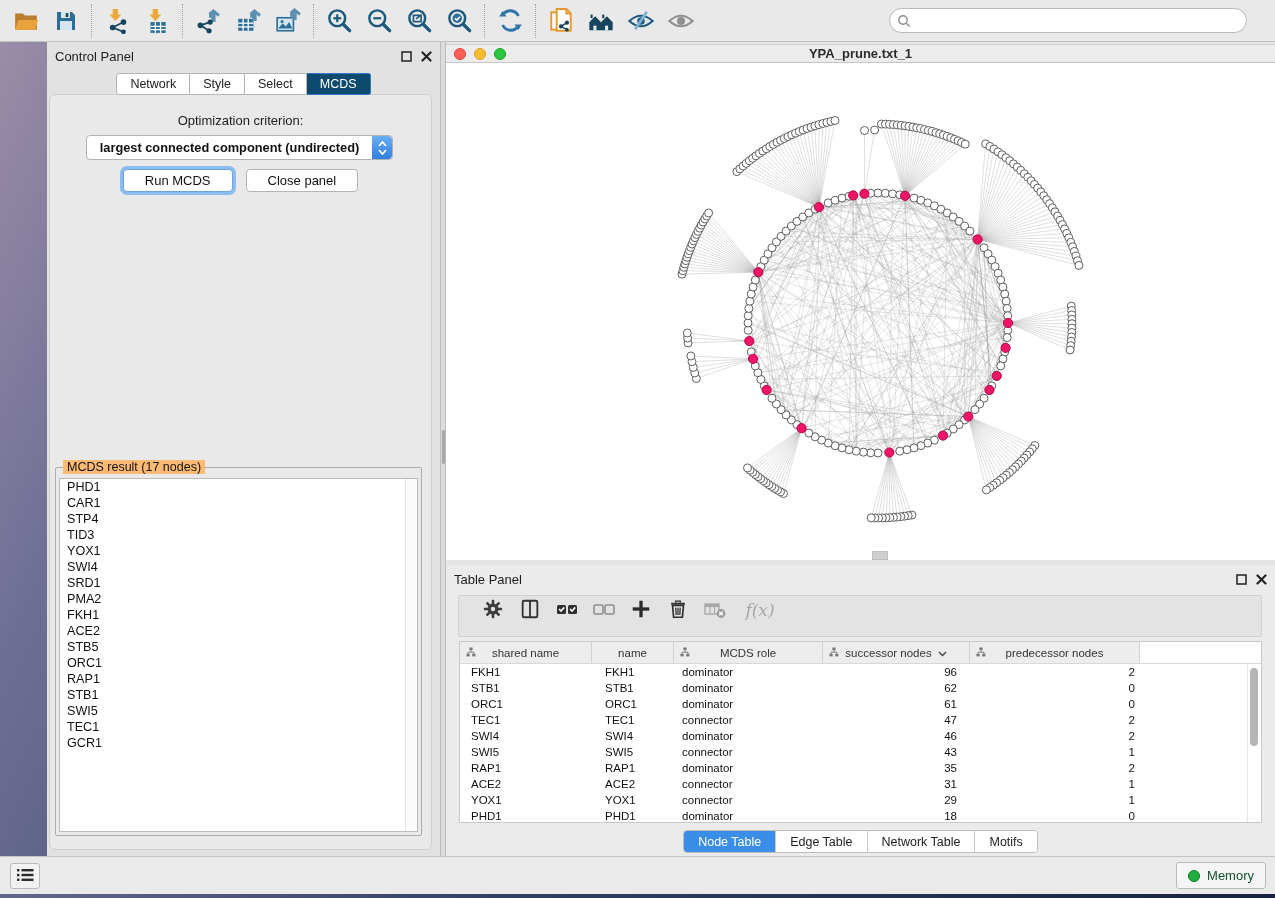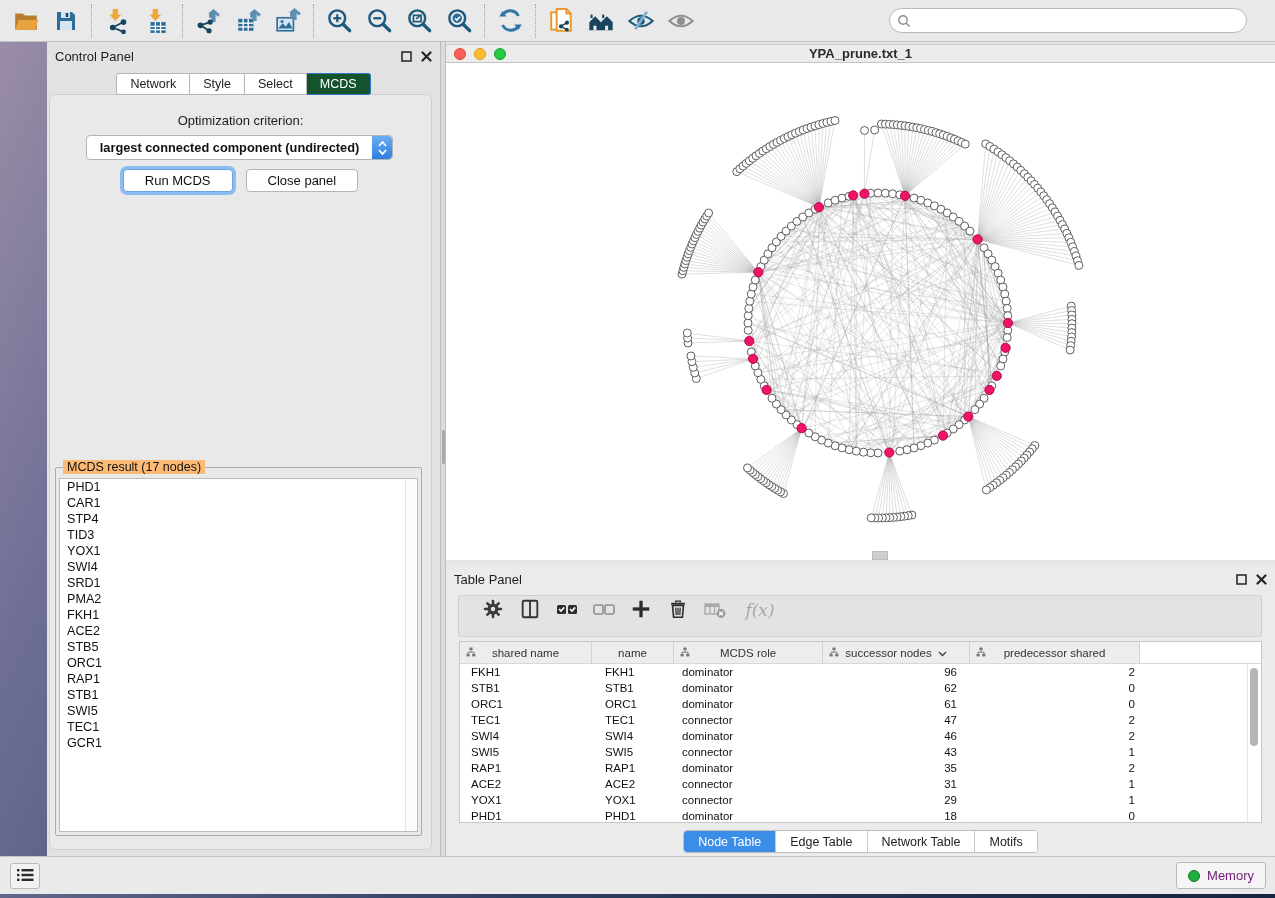--- a/index.html
+++ b/index.html
@@ -27,21 +27,21 @@
   .panel-titlebar{height:28px;display:flex;align-items:center;padding:0 8px;}
   .panel-title{font-size:13px;color:#1d1d1d;}
   .panel-winbtns{margin-left:auto;display:flex;align-items:center;gap:9px;}
   .float-btn svg,.close-btn svg{display:block;}
   .float-btn,.close-btn{background:none;border:none;padding:0;display:flex;}
   #cp-tabs{position:absolute;top:31px;left:0;right:0;display:flex;justify-content:center;z-index:2;}
   .cp-tab{height:22px;padding:0 13px;font-size:12.5px;color:#222;background:#fff;border:1px solid #b5b5b5;
     border-left-width:0;font-family:inherit;}
   #cp-tabs .cp-tab:first-of-type{border-left-width:1px;border-radius:3px 0 0 3px;}
   #cp-tabs .cp-tab:last-of-type{border-radius:0 3px 3px 0;}
-  .cp-tab.active{background:#14532d;border-color:#2f78c8;color:#fff;}
+  .cp-tab.active{background:#0c4a6e;border-color:#2f78c8;color:#fff;}
   #cp-inner{position:absolute;left:2px;right:8px;top:52px;bottom:6px;background:#e9e9e9;
     border:1px solid #cfcfcf;border-radius:6px;}
   #opt-label{position:absolute;top:18px;left:0;right:0;text-align:center;font-size:13px;color:#1c1c1c;}
   #criterion-select{position:absolute;top:40px;left:36px;right:38px;height:23px;background:#fff;
     border:1px solid #b3b3b3;border-radius:4px;display:flex;align-items:center;font-weight:bold;}
   #criterion-value{flex:1;font-size:12.8px;color:#111;text-align:center;white-space:nowrap;overflow:hidden;}
   #criterion-stepper{width:20px;align-self:stretch;background:linear-gradient(#6aaef5,#2f7fe0);
     border-radius:0 4px 4px 0;display:flex;flex-direction:column;align-items:center;justify-content:center;gap:2px;}
   #criterion-stepper svg{display:block;}
   #cp-buttons{position:absolute;top:74px;left:0;right:0;display:flex;justify-content:center;gap:13px;}
@@ -97,21 +97,21 @@
   .tp-tabgroup{display:flex;border:1px solid #bdbdbd;border-radius:4px;overflow:hidden;background:#fff;}
   .tp-tab{height:21px;padding:0 14px;font-size:12.5px;color:#222;background:#fff;border:none;
     border-left:1px solid #c9c9c9;font-family:inherit;}
   .tp-tabgroup .tp-tab:first-of-type{border-left:none;}
   .tp-tab.active{background:#3b8ee8;color:#fff;}
   
   #status-bar{position:absolute;left:0;right:0;bottom:2px;height:38px;background:#eaeaea;border-top:1px solid #c4c4c4;box-sizing:border-box;}
   #list-button{position:absolute;left:10px;top:6px;width:30px;height:26px;background:#f2f2f2;border:1px solid #b9b9b9;border-radius:3px;
     display:flex;align-items:center;justify-content:center;padding:0;}
   #memory-button{position:absolute;right:9px;top:5px;height:27px;background:#f5f5f5;border:1px solid #b9b9b9;border-radius:3px;
-    display:flex;align-items:center;gap:7px;padding:0 11px;font-size:13px;color:#701a75;font-family:inherit;}
+    display:flex;align-items:center;gap:7px;padding:0 11px;font-size:13px;color:#14532d;font-family:inherit;}
   #memory-dot{width:12px;height:12px;border-radius:50%;background:#1faf3e;border:1px solid #127a28;box-sizing:border-box;}
 </style>
 </head>
 <body>
 
 <div id="app">
 
   <div id="toolbar">
     <button class="tb">
         <span>
@@ -1289,21 +1289,21 @@
                   </svg></span>
               </div>
 
               <div class="th">
                 <span class="tree-ico"><svg width="10" height="10" viewBox="0 0 10 10">
                     <rect x="3.4" y="0.5" width="3.2" height="2.6" fill="#777"></rect>
                     <rect x="0.5" y="6.8" width="3.2" height="2.6" fill="#777"></rect>
                     <rect x="6.2" y="6.8" width="3.2" height="2.6" fill="#777"></rect>
                     <path d="M5 3.2v2M2 6.8V5.2h6v1.6" fill="none" stroke="#777" stroke-width="0.9"></path>
                   </svg></span>
-                <span class="th-label">predecessor shared</span>
+                <span class="th-label">predecessor nodes</span>
 
               </div>
             </div>
           <div id="tbody">
 
               <div class="tr">
                 <span>FKH1</span>
                 <span>FKH1</span>
                 <span>dominator</span>
                 <span>96</span>

